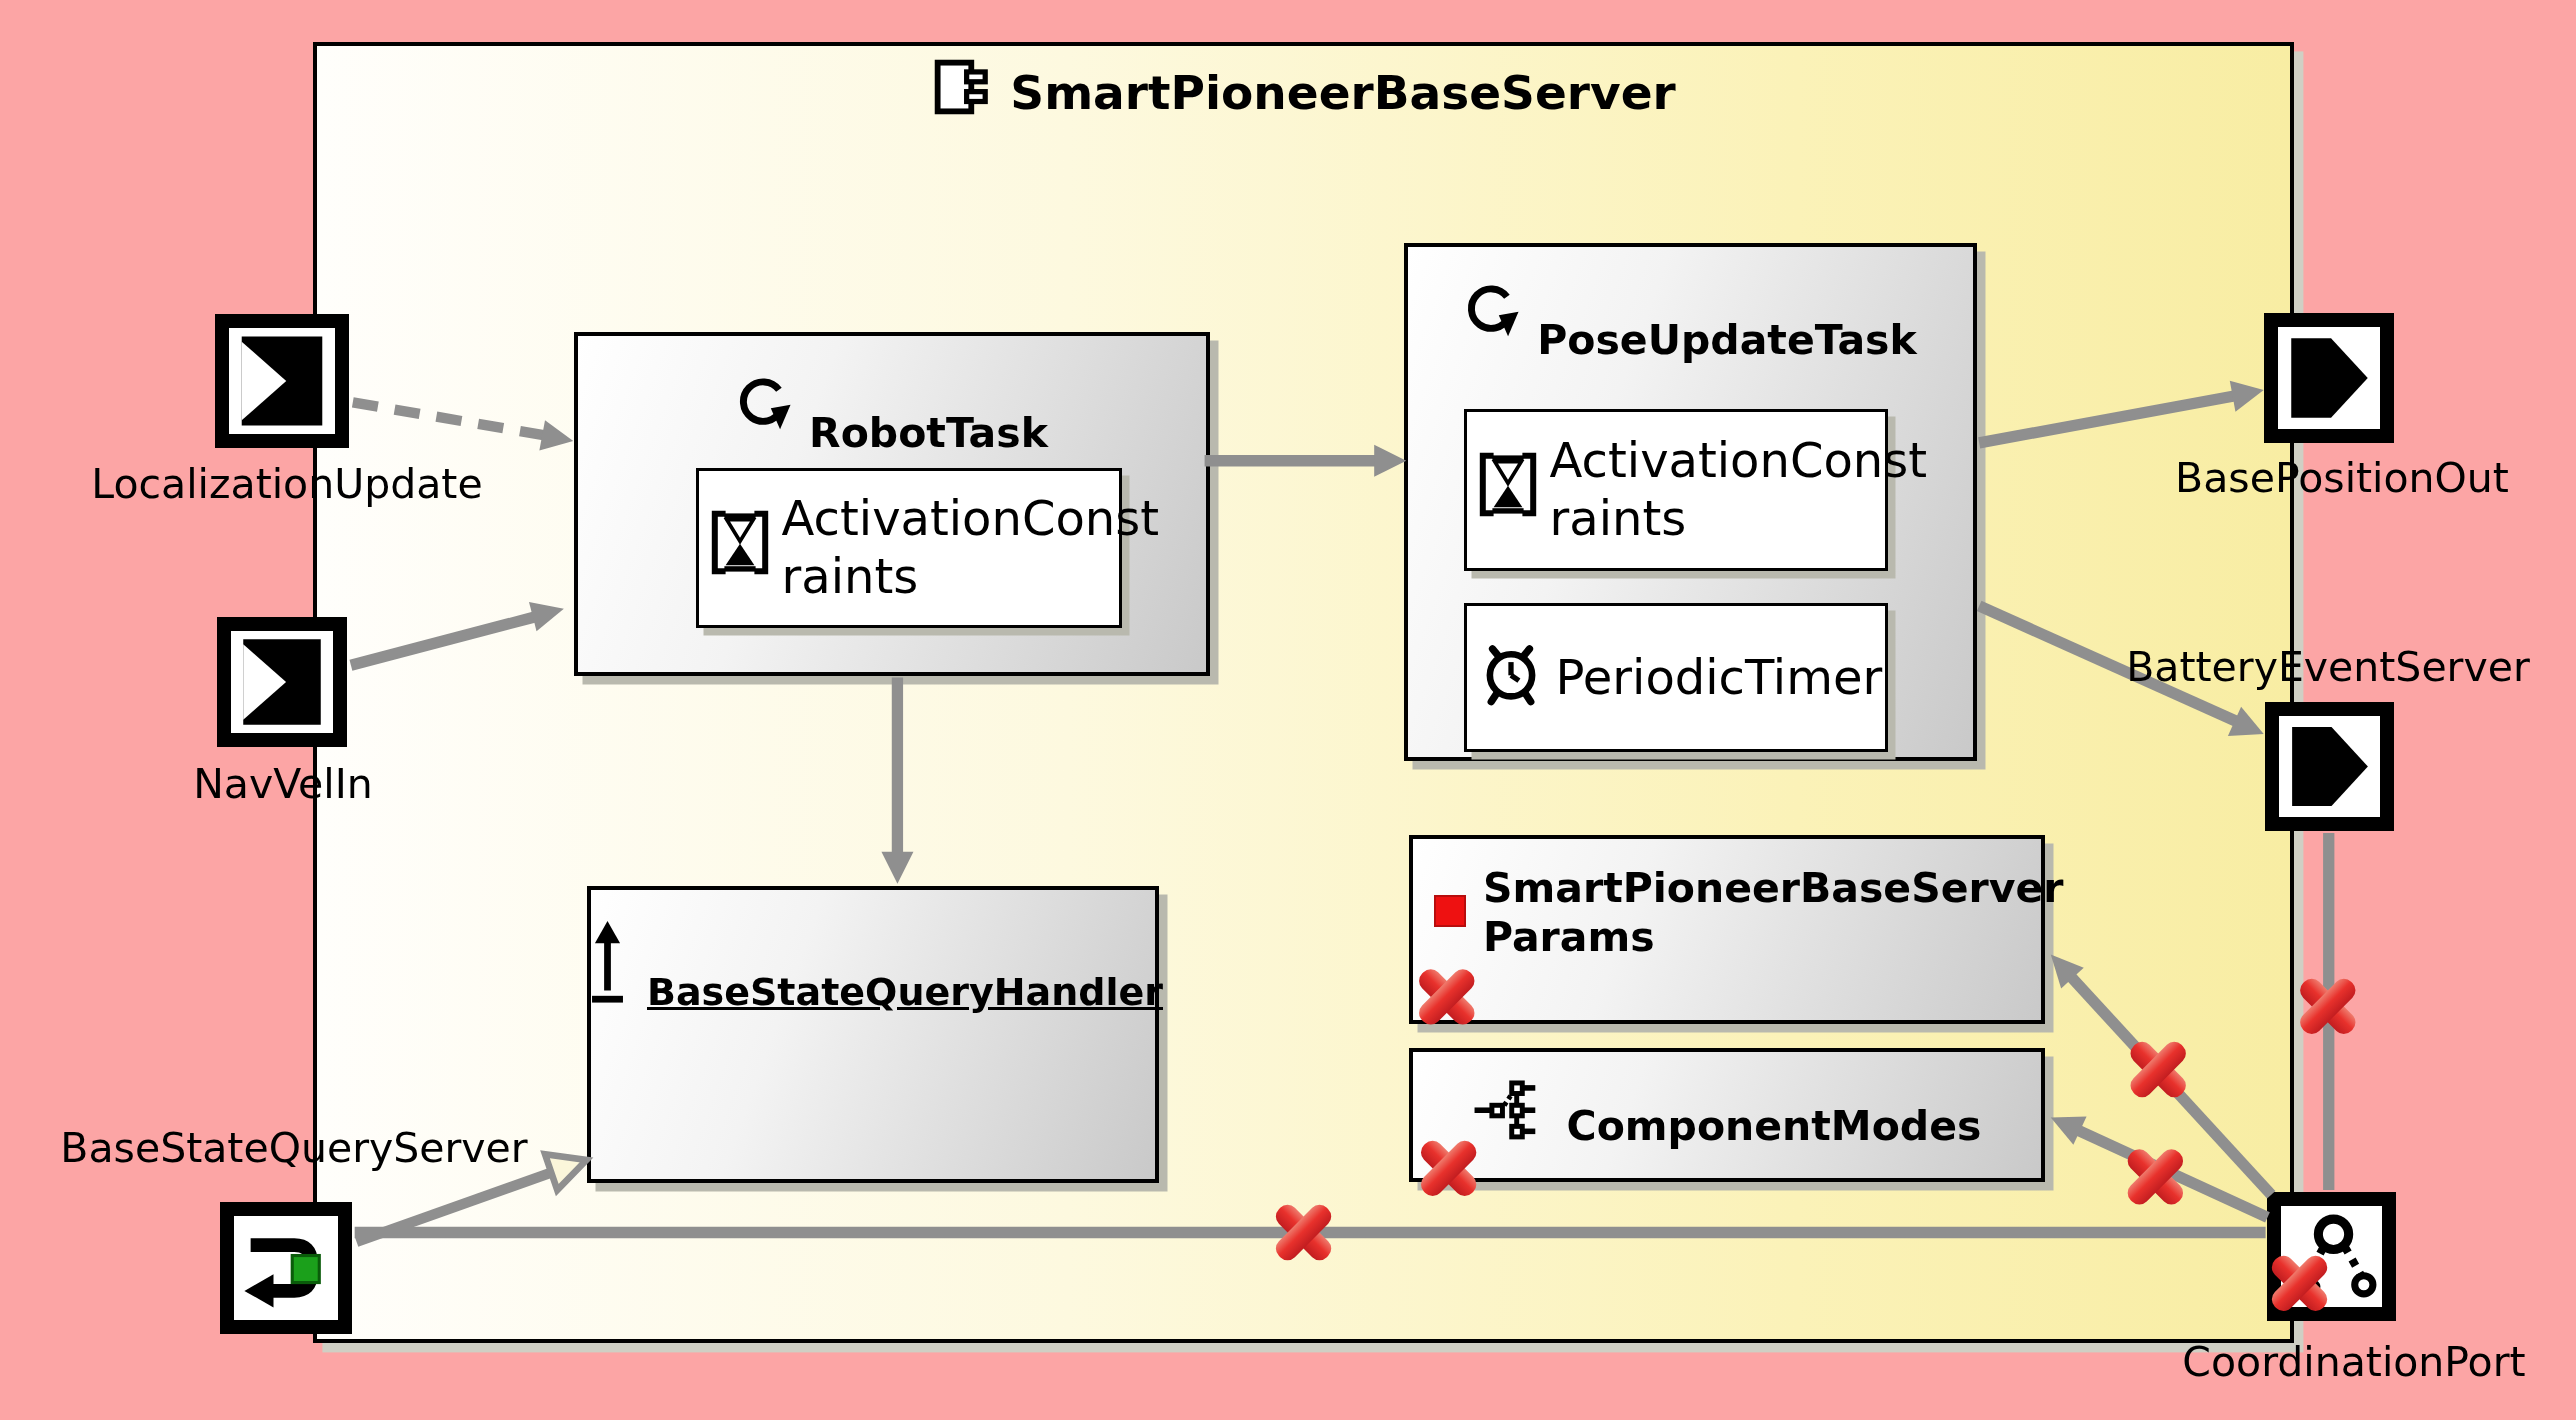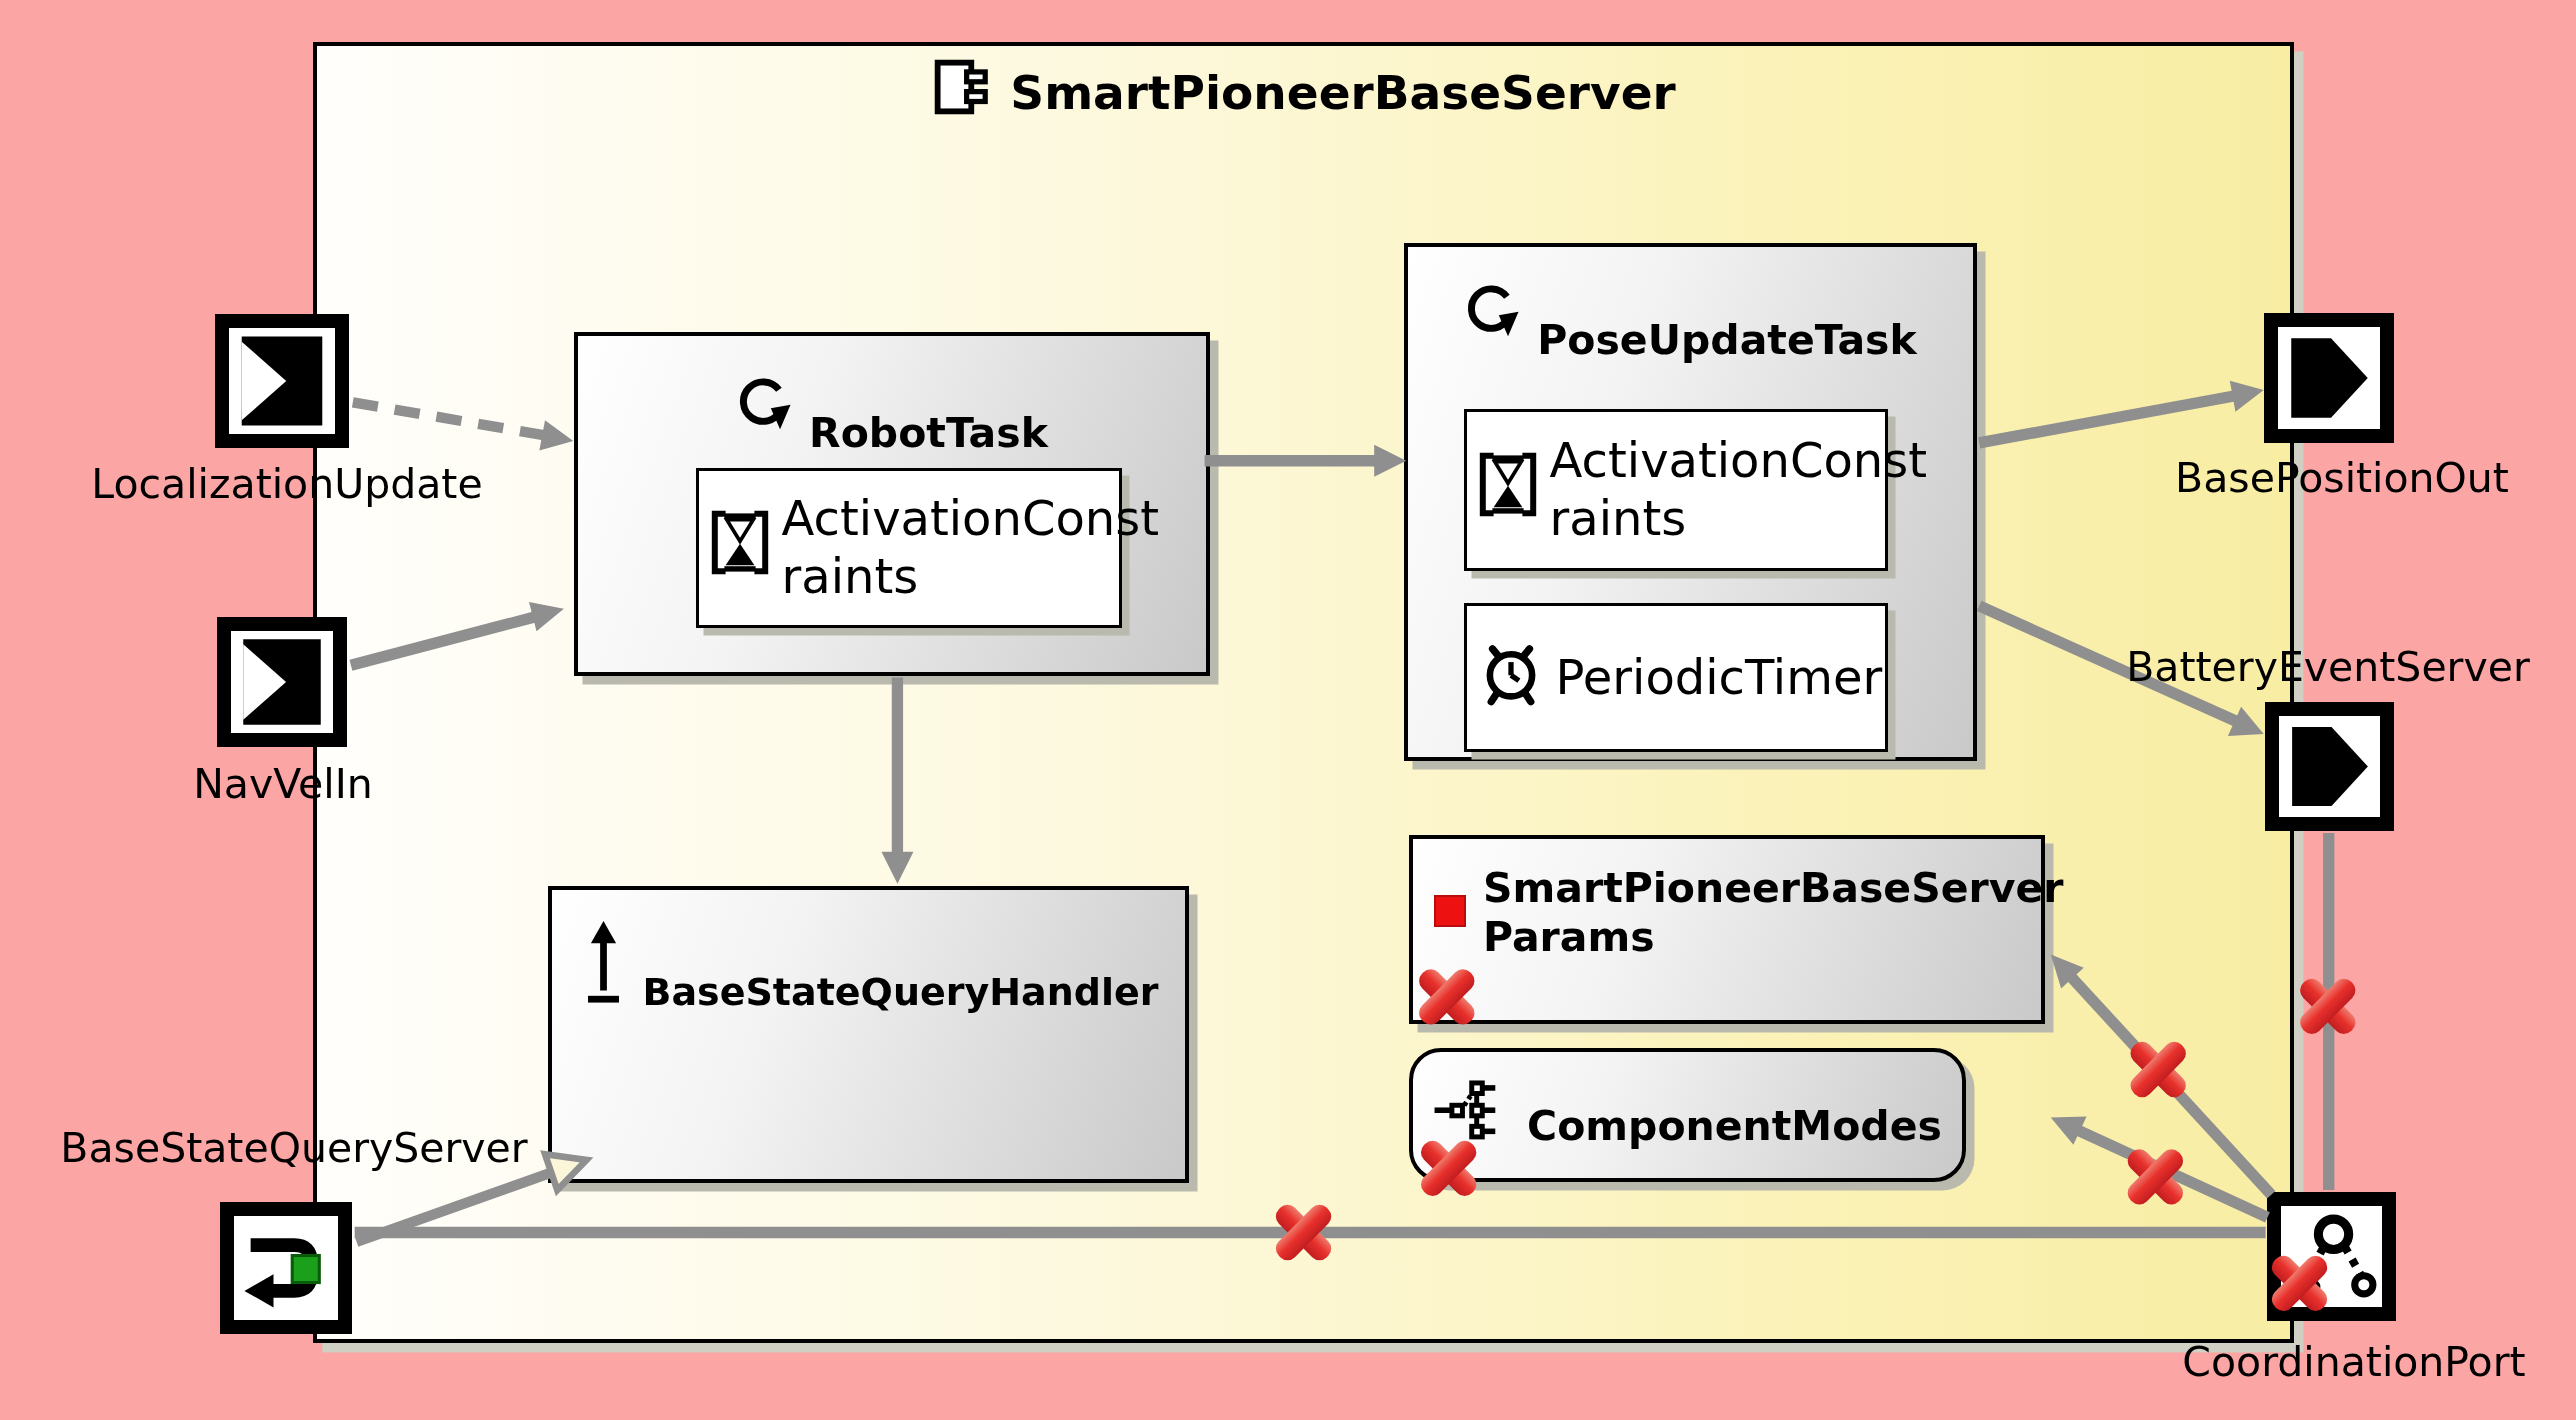--- a/index.html
+++ b/index.html
@@ -123,21 +123,21 @@
           <line x1="32" y1="30" x2="22" y2="18" stroke="#000" stroke-width="11" stroke-linecap="round"></line>
           <line x1="68" y1="30" x2="78" y2="18" stroke="#000" stroke-width="11" stroke-linecap="round"></line>
           <line x1="28" y1="86" x2="20" y2="98" stroke="#000" stroke-width="11" stroke-linecap="round"></line>
           <line x1="72" y1="86" x2="80" y2="98" stroke="#000" stroke-width="11" stroke-linecap="round"></line>
         </svg>
       </span>
       <span class="wrap-label" data-interactable="false">PeriodicTimer</span>
     </div>
   </div>
 
-  <div class="node" style="left:548px; top:886px; width:641px; height:297px;" data-interactable="true">
+  <div class="node" style="left:587px; top:886px; width:572px; height:297px;text-decoration:underline;" data-interactable="true">
     <div class="node-title" style="margin-top:28px; font-size:38px;">
       <span class="icon-block" data-interactable="false">
         <svg width="49" height="87" viewBox="0 0 100 180">
           <line x1="50" y1="150" x2="50" y2="40" stroke="#000" stroke-width="14"></line>
           <polygon points="24,52 76,52 50,6" fill="#000"></polygon>
           <line x1="18" y1="168" x2="82" y2="168" stroke="#000" stroke-width="14"></line>
         </svg>
       </span>
       <span data-interactable="false">BaseStateQueryHandler</span>
     </div>
@@ -148,21 +148,21 @@
       <span class="icon-block" data-interactable="false">
         <svg width="32" height="32" viewBox="0 0 34 34">
             <rect x="1" y="1" width="32" height="32" fill="#ee1111" stroke="#b50d0d" stroke-width="2"></rect>
           </svg>
       </span>
       <span class="wrap-label" style="font-size:41px; font-weight:700;" data-interactable="false">SmartPioneerBaseServer
 Params</span>
     </div>
   </div>
 
-  <div class="node" style="left:1409px; top:1048px; width:557px; height:134px;border-radius:32px;" data-interactable="true">
+  <div class="node" style="left:1409px; top:1048px; width:636px; height:134px;" data-interactable="true">
     <div class="node-title" style="margin-top:26px; font-size:41px; gap:19px;">
       <span class="icon-block" data-interactable="false">
         <svg width="75" height="62" viewBox="0 0 120 100">
           <line x1="2" y1="52" x2="30" y2="52" stroke="#000" stroke-width="9"></line>
           <rect x="30" y="44" width="17" height="17" fill="#fff" stroke="#000" stroke-width="8"></rect>
           <line x1="50" y1="44" x2="62" y2="26" stroke="#000" stroke-width="8" stroke-dasharray="6 6"></line>
           <line x1="70" y1="18" x2="70" y2="86" stroke="#000" stroke-width="8"></line>
           <rect x="62" y="8" width="17" height="17" fill="#fff" stroke="#000" stroke-width="8"></rect>
           <rect x="62" y="44" width="17" height="17" fill="#fff" stroke="#000" stroke-width="8"></rect>
           <rect x="62" y="78" width="17" height="17" fill="#fff" stroke="#000" stroke-width="8"></rect>

